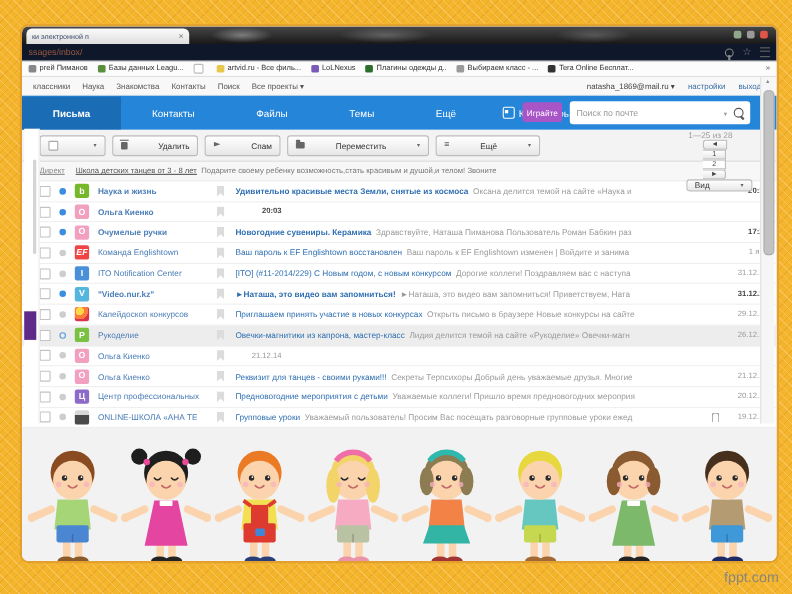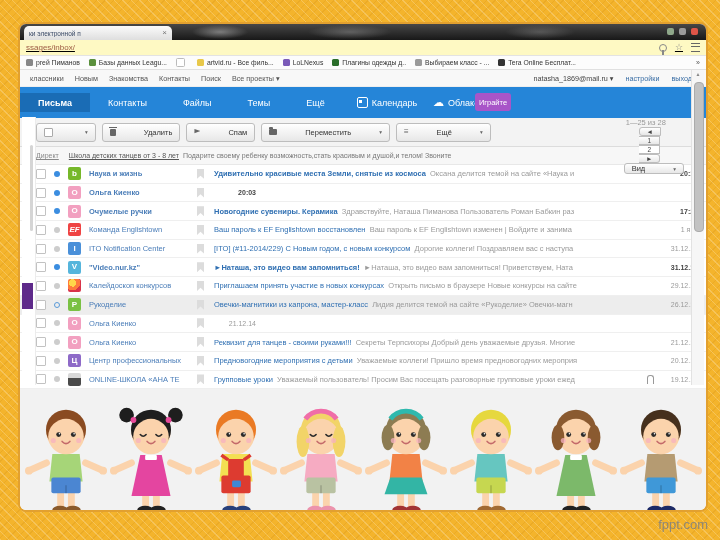--- a/index.html
+++ b/index.html
@@ -20,21 +20,21 @@
       radial-gradient(50px 10px at 520px 8px, rgba(160,160,160,.35), transparent 70%),
       linear-gradient(#474747,#181818);}
   .tab{position:absolute;left:4px;top:2px;width:148px;height:14px;background:linear-gradient(#fbfbfb,#dedede);
     border-radius:5px 5px 0 0;display:flex;align-items:center;padding:0 5px;box-sizing:border-box;}
   .tab-title{font-size:6.5px;color:#3a4a66;white-space:nowrap;overflow:hidden;flex:1;}
   .tab-close{font-size:8px;color:#777;margin-left:3px;line-height:1;}
   .winctl{position:absolute;right:8px;top:4px;display:flex;gap:5px;}
   .winctl span{width:7px;height:7px;border-radius:2px;display:block;}
   .wc-min{background:#8fa88a;}.wc-max{background:#9a9a9a;}.wc-close{background:#df5548;}
 
-  .urlbar{height:15px;background:#fef9c3;border-bottom:1px solid #e3e3e3;display:flex;align-items:center;padding:0 6px;text-decoration:underline;}
+  .urlbar{height:15px;background:#0f172a;border-bottom:1px solid #e3e3e3;display:flex;align-items:center;padding:0 6px;}
   .url-text{font-size:8px;color:#9c5a42;flex:1;}
   .key-icon{width:6px;height:6px;border:1.4px solid #888;border-radius:50%;position:relative;margin-right:8px;}
   .key-icon::after{content:"";position:absolute;left:2px;top:5px;width:1.6px;height:5px;background:#888;}
   .star-icon{font-size:9px;color:#888;margin-right:8px;line-height:1;}
   .menu-icon{width:9px;height:7px;border-top:1.6px solid #666;border-bottom:1.6px solid #666;position:relative;}
   .menu-icon::after{content:"";position:absolute;left:0;top:1.6px;width:9px;height:1.6px;background:#666;}
 
   .bookmarks{height:13px;background:#fcfcfc;border-bottom:1px solid #e0e0e0;display:flex;align-items:center;padding:0 6px;overflow:hidden;}
   .bm{display:flex;align-items:center;margin-right:9px;flex:none;}
   .bm-ico{width:7px;height:7px;border-radius:1.5px;margin-right:3px;flex:none;}
@@ -43,21 +43,21 @@
 
   .portalnav{height:16px;background:#f8f8f8;display:flex;align-items:center;padding:0 10px;border-bottom:1px solid #eee;}
   .pn-link{font-size:7.2px;color:#555;margin-right:11px;white-space:nowrap;}
   .pn-right{margin-left:auto;display:flex;align-items:center;}
   .pn-account{font-size:7.2px;color:#444;margin-right:12px;}
   .pn-blue{font-size:7.2px;color:#3a6ea5;margin-right:12px;white-space:nowrap;}
   .pn-blue:last-child{margin-right:4px;}
 
   
   .bluebar{height:31px;background:#2585d8;display:flex;align-items:center;position:relative;}
-  .mtab{font-size:9px;color:#fff;padding:0 18px;height:19px;display:flex;align-items:center;white-space:nowrap;}
+  .mtab{font-size:9px;color:#fff;padding:0 28px;height:30px;display:flex;align-items:center;white-space:nowrap;}
   .mtab.active{background:#1a6cb5;font-weight:bold;}
   .svc{display:flex;align-items:center;color:#fff;font-size:9px;white-space:nowrap;}
   .cal-icon{width:9px;height:9px;border:1.5px solid #fff;border-radius:2px;margin-right:4px;position:relative;}
   .cal-icon::after{content:"";position:absolute;left:1.5px;top:1.5px;width:3px;height:3px;background:#fff;}
   .cloud-icon{font-size:11px;margin-right:4px;line-height:1;}
   .play-btn{position:absolute;left:455px;top:6px;width:36px;height:18px;background:#a855c8;border-radius:3px;
     color:#fff;font-size:7.5px;display:flex;align-items:center;justify-content:center;}
   .searchbox{position:absolute;left:498px;top:5px;width:164px;height:21px;background:#fff;border-radius:3px;
     display:flex;align-items:center;padding:0 6px;box-sizing:border-box;}
   .search-ph{font-size:8px;color:#9a9a9a;flex:1;}
@@ -185,21 +185,21 @@
             <span class="bm-ico" style="background: rgb(51, 51, 51);"></span>
             <span class="bm-label">Tera Online Бесплат...</span>
           </span>
         </span>
       <span class="bm-overflow">»</span>
     </div>
 
     <div class="portalnav">
       <span id="portal-links" style="display:flex;align-items:center;">
           <span class="pn-link">классники</span>
-          <span class="pn-link">Новым</span>
+          <span class="pn-link">Наука</span>
           <span class="pn-link">Знакомства</span>
           <span class="pn-link">Контакты</span>
           <span class="pn-link">Поиск</span>
           <span class="pn-link">Все проекты ▾</span>
         </span>
       <span class="pn-right">
         <span class="pn-account">natasha_1869@mail.ru ▾</span>
         <span class="pn-blue">настройки</span>
         <span class="pn-blue">выход</span>
       </span>
@@ -215,20 +215,25 @@
         </span>
       <span class="svc" style="margin-left:14px;">
         <span class="cal-icon"></span>
         <span>Календарь</span>
       </span>
       <span class="svc" style="margin-left:16px;">
         <span class="cloud-icon">☁</span>
         <span>Облако</span>
       </span>
       <span class="play-btn">Играйте</span>
+      <span class="searchbox">
+        <span class="search-ph">Поиск по почте</span>
+        <span class="sb-caret">▾</span>
+        <span class="mag-icon"></span>
+      </span>
     </div>
 
     <div class="toolbar">
       <span class="tbtn">
           <span class="tb-cb"></span>
           <span class="caret">▾</span>
         </span>
       <span class="tbtn">
           <span class="trash-icon"></span>
           <span>Удалить</span>

